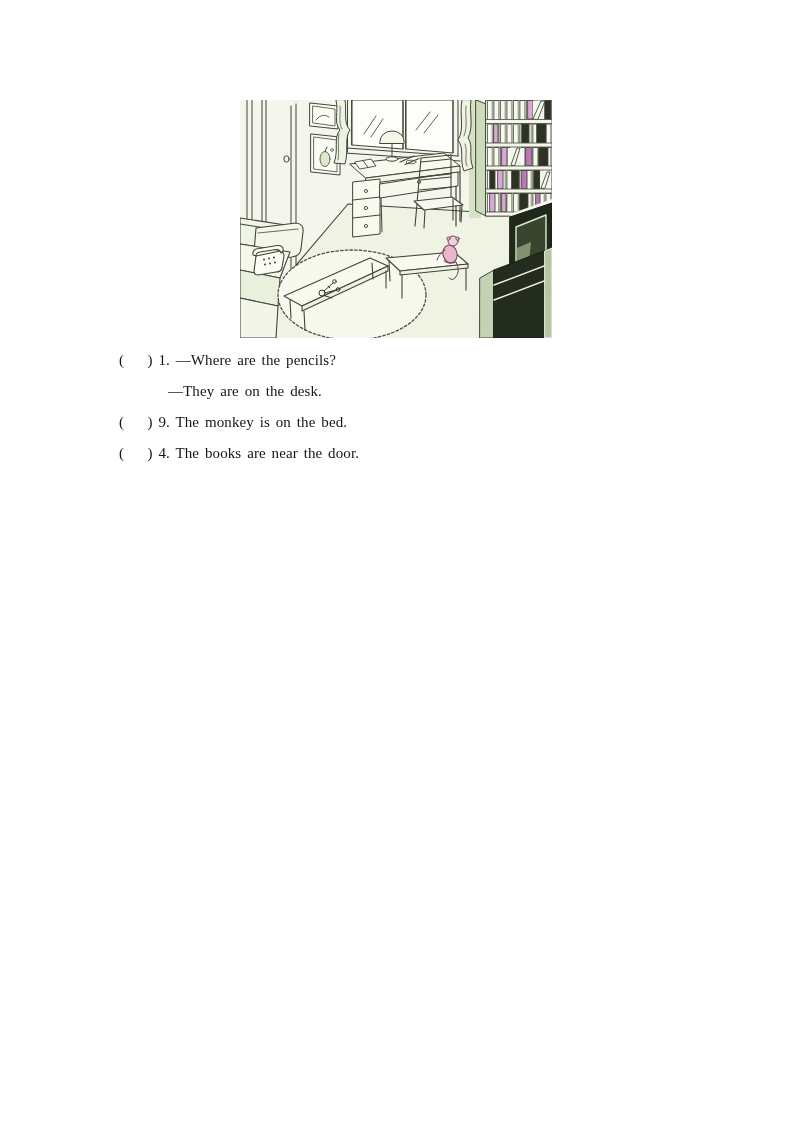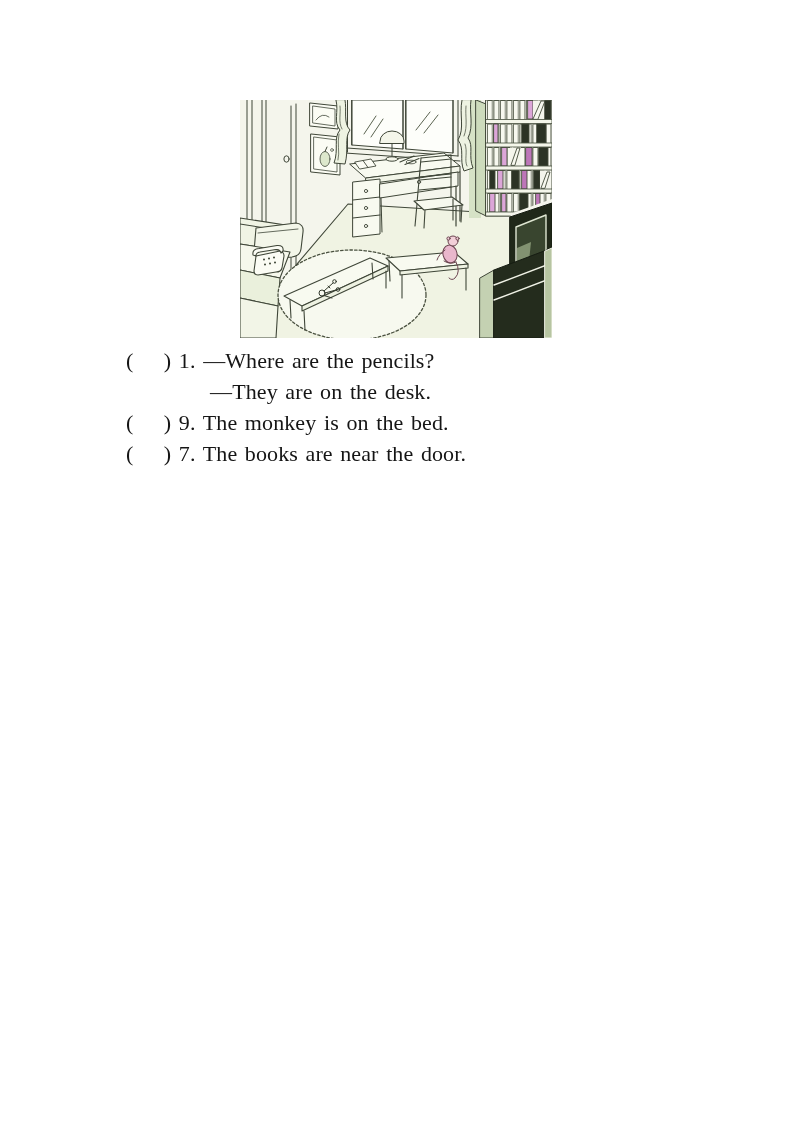--- a/index.html
+++ b/index.html
@@ -1,24 +1,24 @@
 <!DOCTYPE html>
 <html><head>
 <meta charset="utf-8">
 <style>
   html,body{margin:0;padding:0;}
   body{width:793px;height:1122px;background:#ffffff;position:relative;overflow:hidden;
        font-family:"Liberation Serif", serif;}
   .page{position:absolute;inset:0;background:#ffffff;}
   .illustration{position:absolute;left:240px;top:100px;width:312px;height:238px;}
   .illustration svg{display:block;width:312px;height:238px;}
-  .questions{position:absolute;left:126px;top:345px;color:#151515;font-size:22px;
+  .questions{position:absolute;left:119px;top:345px;color:#151515;font-size:15px;
              line-height:31px;letter-spacing:0.1px;word-spacing:2px;}
   .qline{white-space:pre;height:31px;}
-  .indent{margin-left:49px;text-align:center;}
+  .indent{margin-left:49px;}
   svg *{vector-effect:non-scaling-stroke;}
 </style>
 </head>
 <body>
 
 <div class="page">
 
   <figure class="illustration" style="margin:0">
     <svg viewBox="0 0 312 238" stroke-linecap="round" stroke-linejoin="round">
       <defs>
@@ -261,16 +261,16 @@
         <path d="M204,161 q6,4 12,1" fill="none"></path>
         <path d="M216,162 q5,10 -1,16 q-3,3 -6,0" fill="none"></path>
       </g>
     </svg>
   </figure>
 
   <section class="questions">
     <div class="qline"><span>(    ) 1. —Where are the pencils?</span></div>
     <div class="qline indent"><span>—They are on the desk.</span></div>
     <div class="qline"><span>(    ) 9. The monkey is on the bed.</span></div>
-    <div class="qline"><span>(    ) 7. The books are near the door.</span></div>
+    <div class="qline"><span>(    ) 4. The books are near the door.</span></div>
   </section>
 
 </div>
 
 </body></html>

